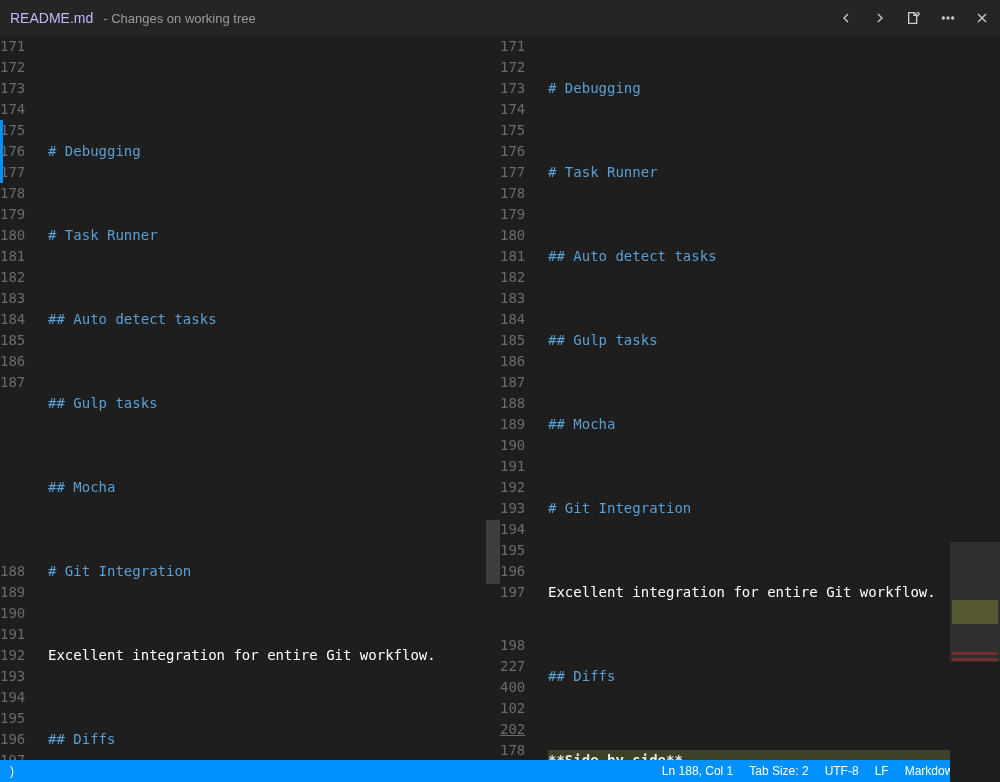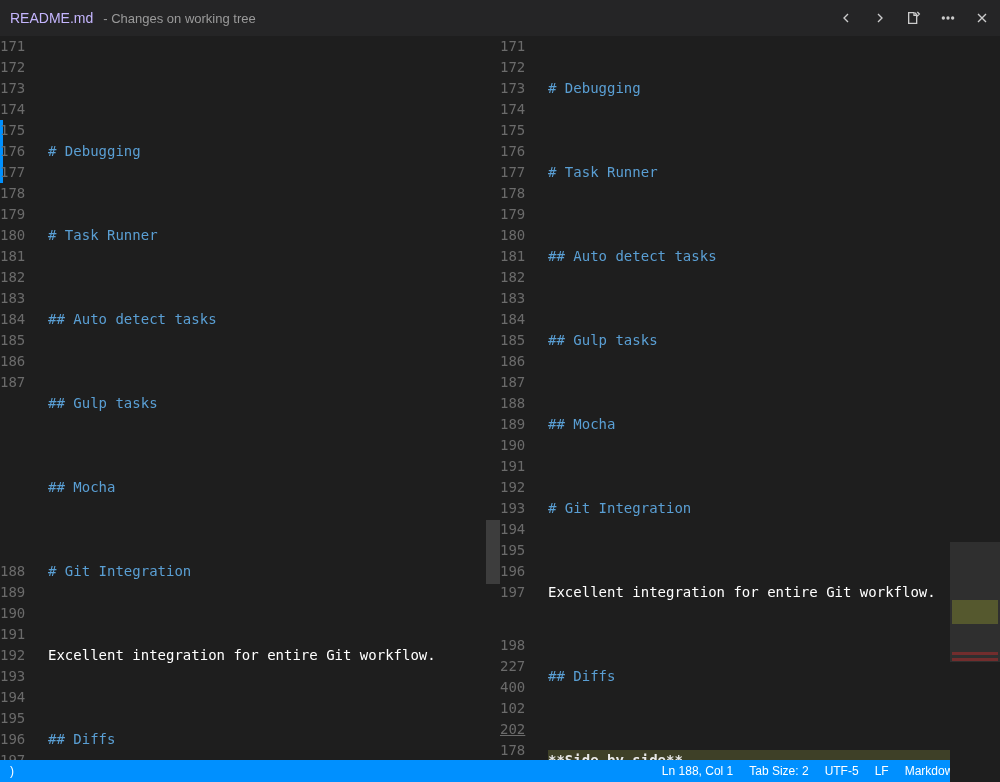--- a/index.html
+++ b/index.html
@@ -170,21 +170,21 @@
   </div>
 </div>
 
 <div class="statusbar">
   <div class="statusbar-left">
     <span class="status-item">)</span>
   </div>
   <div class="statusbar-right">
     <span class="status-item">Ln 188, Col 1</span>
     <span class="status-item">Tab Size: 2</span>
-    <span class="status-item">UTF-5</span>
+    <span class="status-item">UTF-8</span>
     <span class="status-item">LF</span>
     <span class="status-item">Markdown</span>
     <span class="status-item smiley"><svg viewBox="0 0 24 24">
           <circle cx="12" cy="12" r="9"></circle>
           <circle cx="9" cy="10" r="0.8" fill="#fff"></circle>
           <circle cx="15" cy="10" r="0.8" fill="#fff"></circle>
           <path d="M8 15c1 1.5 2.5 2 4 2s3-.5 4-2"></path>
         </svg></span>
   </div>
 </div>

